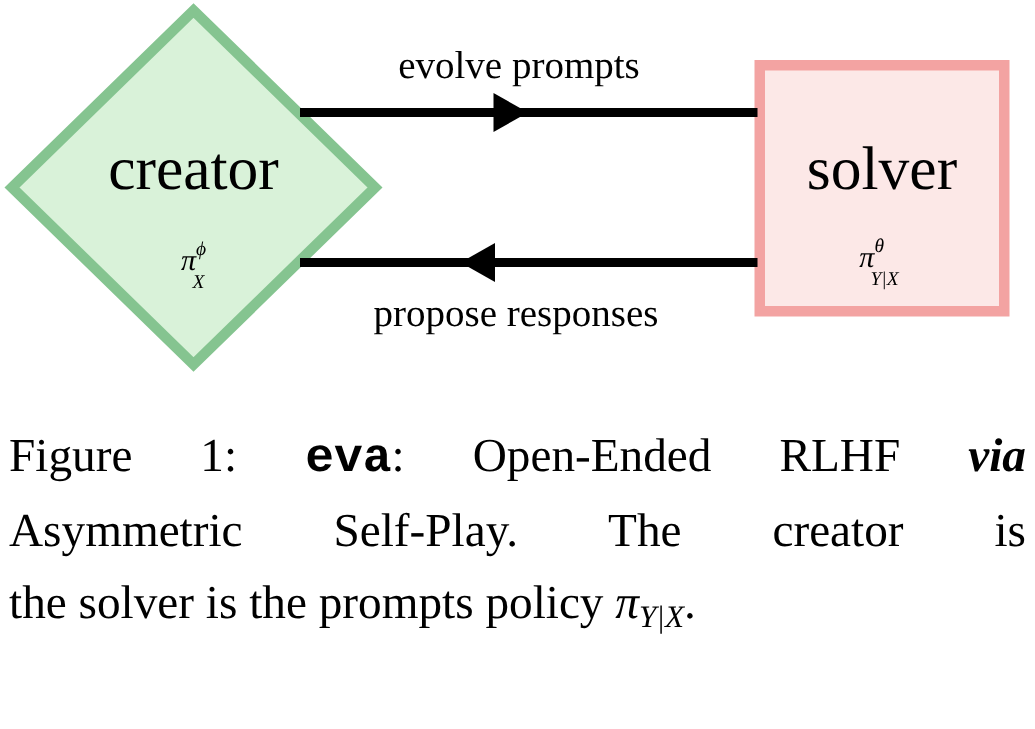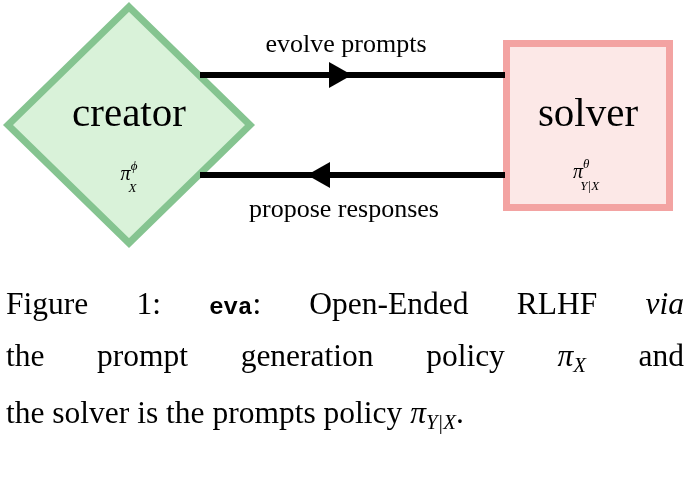--- a/index.html
+++ b/index.html
@@ -70,24 +70,25 @@
     font-size: 31.5px;
     line-height: 48px;
     text-align: justify;
     text-align-last: justify;
     letter-spacing: 0px;
     word-spacing: 0px;
   }
   #caption .mono-bold {
     font-family: "Liberation Mono", "DejaVu Sans Mono", monospace;
     font-weight: bold;
-    font-size: 24px;
+    font-size: 32px;
   }
   #caption .ital {
     font-style: italic;
+    font-weight: bold;
   }
   #caption .math {
     font-style: italic;
   }
   #caption .math .msub {
     font-size: 0.66em;
     vertical-align: -0.28em;
     font-style: italic;
   }
   .cap-line {
@@ -138,20 +139,20 @@
       <polygon points="330,162 307,175 330,188" fill="#000000"></polygon>
       <text class="edge-label" x="344" y="217" text-anchor="middle">propose responses</text>
 
     </svg>
   </div>
 
   <div id="caption">
 
     <span class="cap-line"><span>Figure 1: </span><span class="mono-bold">eva</span><span>: Open-Ended RLHF </span><span class="ital">via</span></span>
 
+    <span class="cap-line"><span>Asymmetric Self-Play.  The creator is</span></span>
 
-    <span class="cap-line"><span>the prompt generation policy </span><span class="math"><span>π</span><span class="msub">X</span></span><span> and</span></span>
 
     <span class="cap-line last"><span>the solver is the prompts policy </span><span class="math"><span>π</span><span class="msub">Y|X</span></span><span>.</span></span>
 
   </div>
 
 </div>
 
 </body></html>

